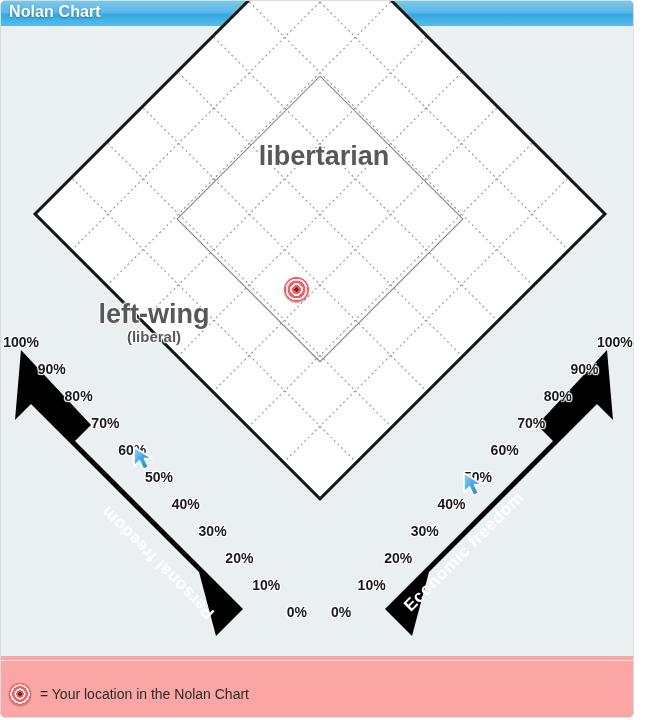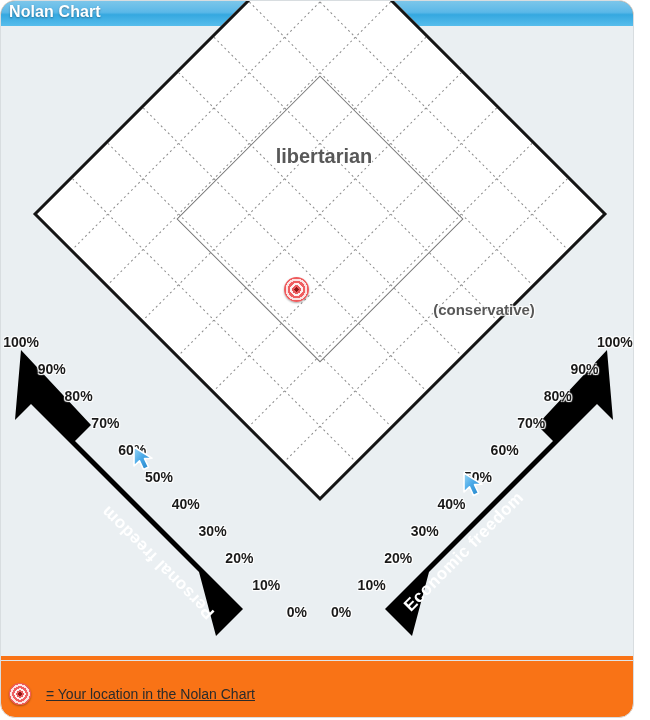--- a/index.html
+++ b/index.html
@@ -13,23 +13,23 @@
     font-family: "Liberation Sans", sans-serif;
     overflow: hidden;
   }
 
   
   #panel {
     position: absolute;
     left: 0; top: 0;
     width: 634px;
     height: 718px;
-    background: #f97316;
+    background: #fca5a5;
     border: 1px solid #d8dde0;
-    border-radius: 15px;
+    border-radius: 5px;
     box-sizing: border-box;
     overflow: hidden;
   }
   #titlebar {
     position: absolute;
     left: 0; top: 0;
     width: 634px;
     height: 25px;
     background: linear-gradient(to bottom, #7cc6ea 0%, #5bb8e8 45%, #35a8e0 55%, #57bdec 100%);
     border-top-left-radius: 4px;
@@ -105,21 +105,21 @@
     position: absolute;
     color: #585858;
     font-weight: bold;
     text-align: center;
     white-space: nowrap;
     text-shadow: 1px 1px 1px rgba(255,255,255,0.95),
                 -1px -1px 1px rgba(255,255,255,0.95),
                  1px -1px 1px rgba(255,255,255,0.95),
                 -1px  1px 1px rgba(255,255,255,0.95);
   }
-  .region-main { font-size: 20px; line-height: 27px; }
+  .region-main { font-size: 27px; line-height: 27px; }
   .region-sub  { font-size: 15px; line-height: 17px; }
 
   #lbl-libertarian { left: 223px; top: 117px; width: 200px; }
   #lbl-left        { left: 38px;  top: 275px; width: 230px; }
   #lbl-right       { left: 368px; top: 275px; width: 230px; }
   #lbl-moderate    { left: 223px; top: 271px; width: 200px; }
   #lbl-totalitarian{ left: 223px; top: 428px; width: 200px; }
 
   
   .bullseye {
@@ -192,25 +192,24 @@
     height: 30px;
     display: flex;
     align-items: center;
   }
   #legend-icon {
     width: 22px;
     height: 22px;
     flex: 0 0 auto;
   }
   #legend-text {
-    margin-left: 15px;
+    margin-left: 9px;
     font-size: 14px;
     color: #2b2b2b;
     white-space: nowrap;
-    text-decoration: underline;
   }
 </style>
 </head>
 <body>
 
 <div id="panel">
 
   <div id="titlebar">
     <span class="title-text">Nolan Chart</span>
   </div>
@@ -237,23 +236,26 @@
           </svg>
         <div id="diamond-dots"></div>
         <div id="inner-square"></div>
       </div>
     </div>
 
     <div class="region-label" id="lbl-libertarian">
       <div class="region-main">libertarian</div>
     </div>
 
+    <div class="region-label" id="lbl-left">
+      <div class="region-main">left-wing</div>
+      <div class="region-sub">(liberal)</div>
+    </div>
 
     <div class="region-label" id="lbl-right">
-      <div class="region-sub">(conservative)</div>
     </div>
 
 
 
     <div class="bullseye" id="marker-center"></div>
 
     <svg class="axis-arrow" id="axis-left" width="240" height="300" viewBox="0 0 240 300">
       <defs>
         <path id="pf-textpath" d="M 218,282 L 68,132"></path>
       </defs>

